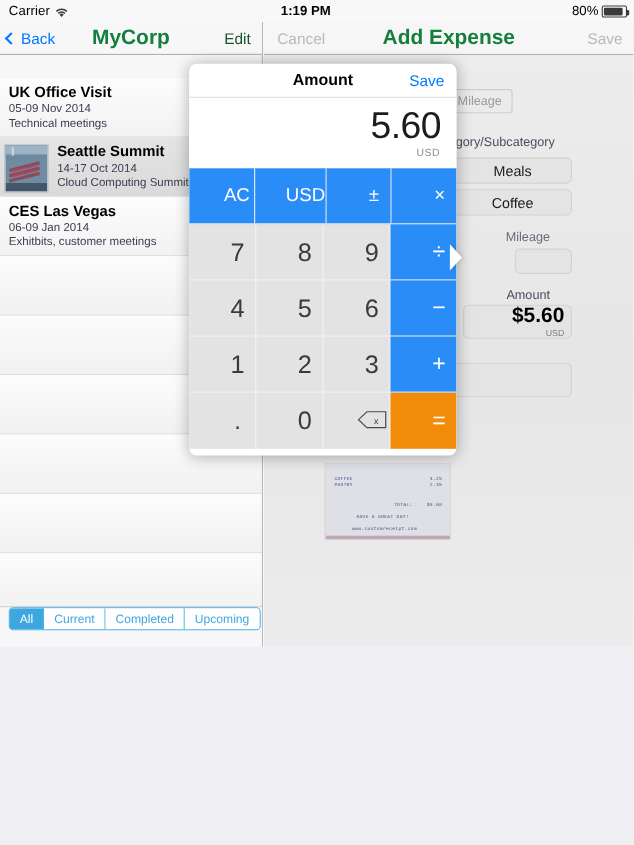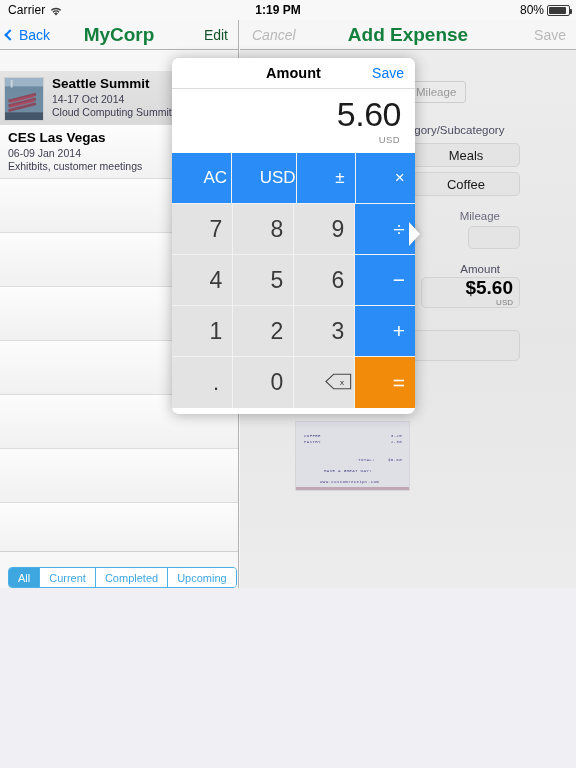--- a/index.html
+++ b/index.html
@@ -37,21 +37,21 @@
   }
 
   
   .navbar {
     position:relative; height:30px; background:#f7f7f7;
     border-bottom:1px solid #b3b3b3; display:flex; align-items:center;
   }
   .navbar.detail-nav { background:#f6f6f6; }
   .nav-title { position:absolute; left:0; right:0; text-align:center; font-size:19px; font-weight:bold; color:#15803d; }
   .nav-left { position:absolute; left:6px; display:flex; align-items:center; font-size:14px; color:#007aff; cursor:pointer; }
-  .nav-left.disabled { color:#b9b9b9; left:12px;font-style:italic; }
+  .nav-left.disabled { color:#b9b9b9; left:12px; }
   .nav-right { position:absolute; right:10px; font-size:14px; color:#14532d; cursor:pointer; }
   .nav-right.disabled { color:#b9b9b9; }
   .chev-back { display:inline-block; width:8px; height:8px; border-left:2px solid #007aff; border-bottom:2px solid #007aff; transform:rotate(45deg); margin-right:5px; position:relative; top:0px; }
 
   
   .trip-list { position:absolute; top:51px; left:0; right:0; bottom:37px; overflow:hidden; }
   .trip-row {
     position:relative; height:54px;
     border-bottom:1px solid #dcdcdc;
     background:linear-gradient(180deg,#fdfdfd 0%, #f2f2f2 100%);
@@ -68,21 +68,21 @@
   .thumb svg { display:block; width:100%; height:100%; }
   .trip-text { flex:1; min-width:0; }
   .trip-line1 { display:flex; justify-content:space-between; align-items:baseline; }
   .trip-name { font-size:13.5px; font-weight:bold; color:#000; white-space:nowrap; }
   .trip-amount { font-size:13.5px; font-weight:bold; color:#000; white-space:nowrap; padding-right:2px; }
   .trip-dates { font-size:10.5px; color:#3c3c50; margin-top:2px; }
   .trip-desc  { font-size:10.5px; color:#3c3c50; margin-top:1px; }
 
   
   .filter-bar { position:absolute; left:0; right:0; bottom:0; height:37px; background:#f7f7f7;
-                border-top:1px solid #cfcfcf; display:flex; align-items:flex-end; padding-left:8px; }
+                border-top:1px solid #cfcfcf; display:flex; align-items:flex-start; padding-left:8px; }
   .seg { display:flex; border:1px solid #4ab0e8; border-radius:4px; overflow:hidden; height:21px; }
   .seg-item {
     font-size:11px; color:#3ea7e0; padding:0 9px; display:flex; align-items:center;
     background:#fff; border-right:1px solid #4ab0e8; cursor:pointer; white-space:nowrap;
   }
   .seg-item:last-child { border-right:none; }
   .seg-item.active { background:#3ea7e0; color:#fff; }
 
   
   .form-area { position:absolute; left:0; top:31px; right:0; bottom:0; }
@@ -185,20 +185,32 @@
       <div class="nav-left">
         <span class="chev-back"></span>
         <span>Back</span>
       </div>
       <div class="nav-title">MyCorp</div>
       <div class="nav-right">Edit</div>
     </div>
 
     <div class="trip-list">
 
+      <div class="trip-row">
+        <div class="trip-inner">
+          <div class="trip-text">
+            <div class="trip-line1">
+              <span class="trip-name">UK Office Visit</span>
+              <span class="trip-amount">£2,(</span>
+            </div>
+            <div class="trip-dates">05-09 Nov 2014</div>
+            <div class="trip-desc">Technical meetings</div>
+          </div>
+        </div>
+      </div>
 
       <div class="trip-row selected">
         <div class="trip-inner">
           <div class="thumb">
             <svg viewBox="0 0 40 44" preserveAspectRatio="none">
               <rect width="40" height="44" fill="#6f8ca3"></rect>
               <rect y="0" width="40" height="9" fill="#9db4c6"></rect>
               <rect y="9" width="40" height="6" fill="#6d8aa1"></rect>
               <g fill="#8a4a5e">
                   <rect x="3" y="19" width="30" height="3" transform="rotate(-14 18 20)"></rect>

